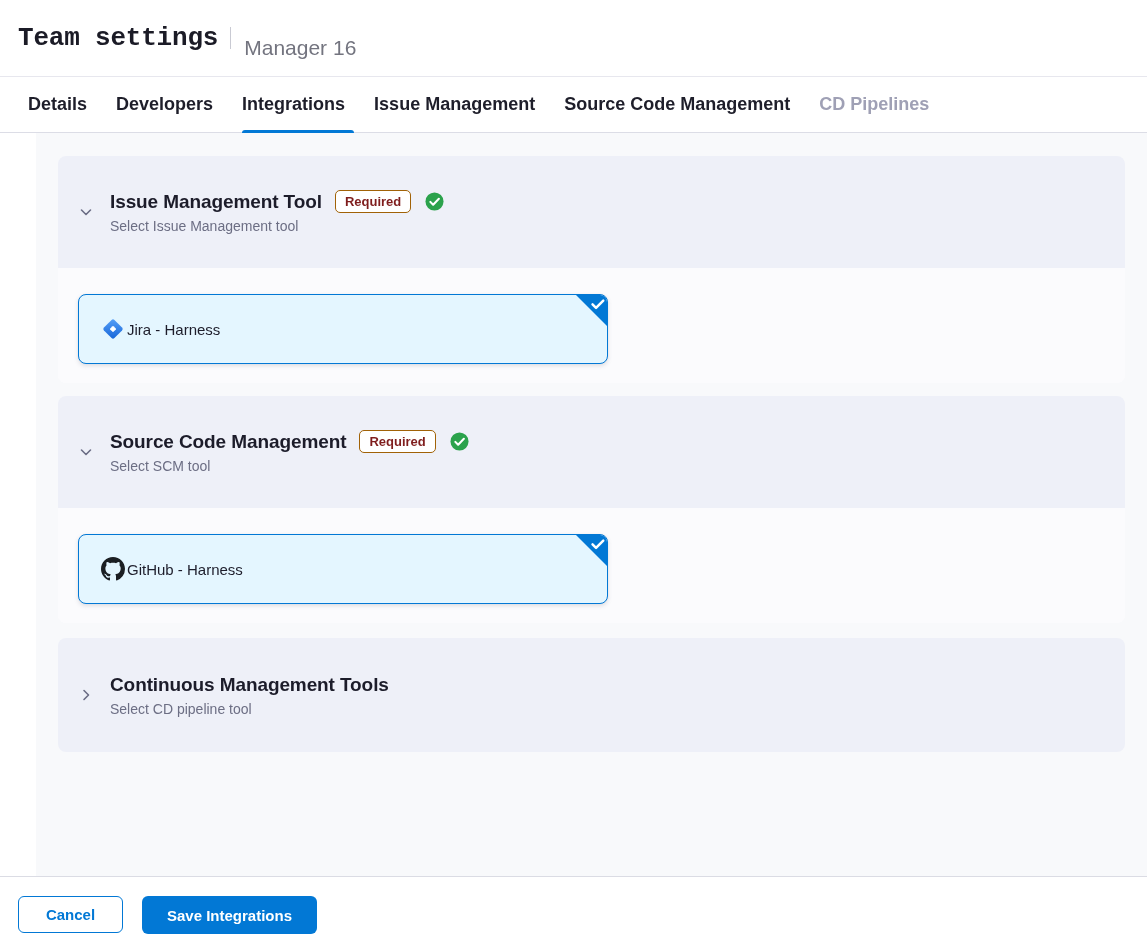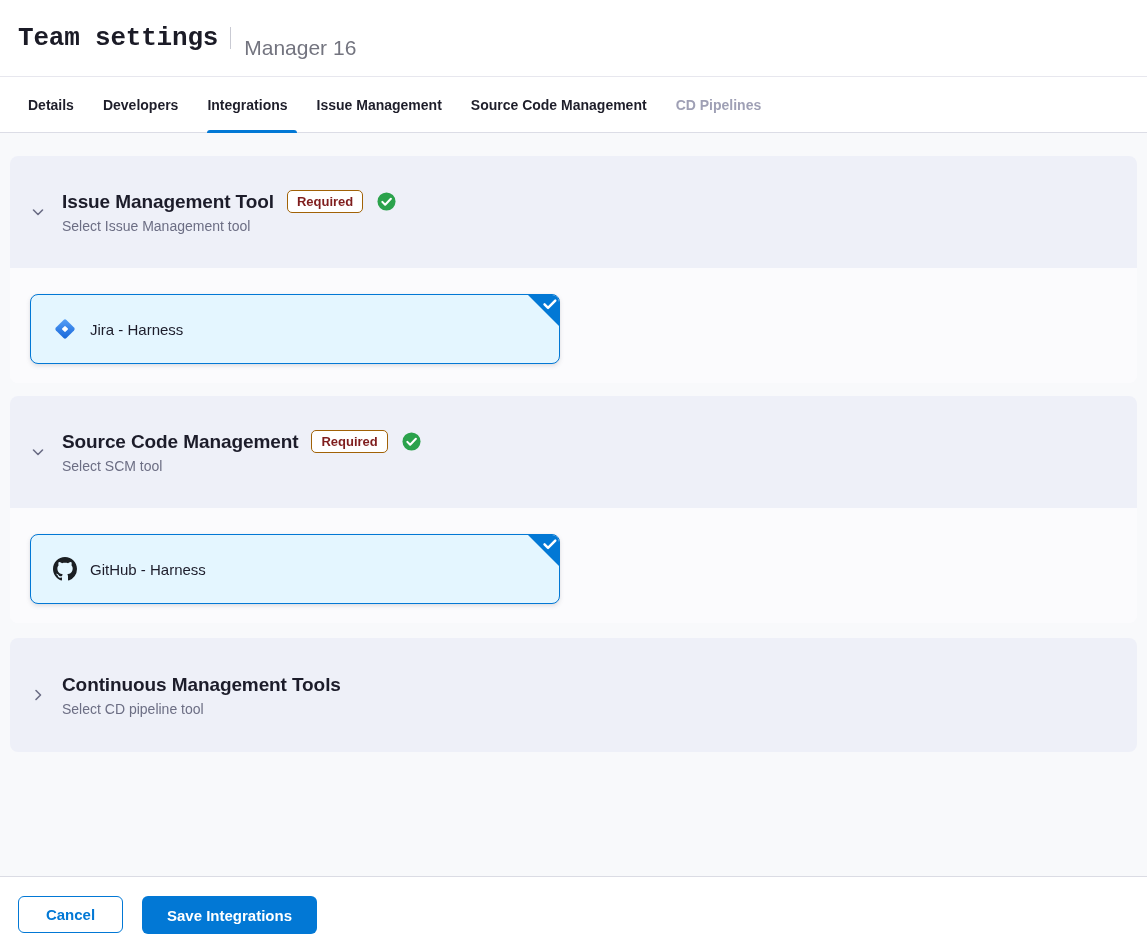--- a/index.html
+++ b/index.html
@@ -10,47 +10,47 @@
   
   .topbar { flex:none; height:77px; background:#fff; border-bottom:1px solid #e7e7ee;
             display:flex; align-items:center; padding:0 24px 0 18px; }
   .page-title { font-size:26px; font-weight:700; color:#1b1b26; letter-spacing:-0.2px;font-family:Liberation Mono, monospace; }
   .title-divider { width:1px; height:22px; background:#c9cad3; margin:0 13px 0 12px; }
   .team-name { font-size:21px; color:#73747f; font-weight:400;margin-top:20px; }
 
   
   .tabbar { flex:none; height:56px; background:#fff; border-bottom:1px solid #dcdde6;
             display:flex; align-items:stretch; padding-left:28px; gap:29px; }
-  .tab { position:relative; display:flex; align-items:center; font-size:14px;
+  .tab { position:relative; display:flex; align-items:center; font-size:18px;
          font-weight:600; color:#1e1e2a; cursor:pointer; white-space:nowrap; }
   .tab.active::after { content:""; position:absolute; left:0; right:-9px; bottom:-1px;
                        height:3px; background:#0278d5; border-radius:3px 3px 0 0; }
   .tab.disabled { color:#9fa0b5; cursor:default; }
 
   
-  .content { flex:1; background:#f8f9fb; padding:23px 10px 0; overflow:hidden; }
+  .content { flex:1; background:#f8f9fb; padding:23px 22px 0; overflow:hidden;margin-left:36px; }
   .group { border-radius:8px; overflow:hidden; background:#fbfbfd; }
   .group + .group { margin-top:13px; }
   .group.collapsed { margin-top:15px; background:#eef0f8; }
   .group-header { height:112px; background:#eef0f8; display:flex; align-items:center;
                   padding:0 20px; cursor:pointer; }
   .group.collapsed .group-header { height:114px; }
   .chev { width:16px; height:16px; flex:none; display:flex; align-items:center; justify-content:center; }
   .group-heading { margin-left:16px; }
   .title-row { display:flex; align-items:center; }
   .group-title { font-size:19px; font-weight:700; color:#1c1c2a; letter-spacing:-0.1px; }
   .badge { margin-left:13px; font-size:13px; font-weight:700; color:#7f1d1d; background:#fff;
            border:1px solid #a16207; border-radius:5px; padding:4px 9px; line-height:1; }
   .check-circle { margin-left:14px; width:19px; height:19px; display:flex; }
   .group-subtitle { margin-top:5px; font-size:14px; color:#6c6e84; font-weight:400; }
 
   .group-body { padding:26px 20px 19px; background:#fbfbfd; }
   .tool-card { position:relative; width:530px; height:70px; background:#e4f6ff;
                border:1.5px solid #0278d5; border-radius:8px; display:flex; align-items:center;
-               padding-left:22px; gap:13px; cursor:pointer; overflow:hidden;
+               padding-left:22px; gap:2px; cursor:pointer; overflow:hidden;
                box-shadow:0 2px 4px rgba(96,97,112,0.18), 0 0 1px rgba(40,41,61,0.08); }
   .tool-icon { width:24px; height:24px; flex:none; display:flex; }
   .tool-label { font-size:15px; color:#1d1d2b; font-weight:400; }
   .corner-check { position:absolute; top:-1px; right:-1px; width:33px; height:33px; display:flex; }
 
   
   .footer { flex:none; height:76px; background:#fff; border-top:1px solid #dbdce4;
             display:flex; align-items:flex-start; padding:19px 0 0 18px; gap:19px; }
   .btn { font-family:inherit; font-size:15px; font-weight:700; border-radius:6px;
          cursor:pointer; line-height:1; }

